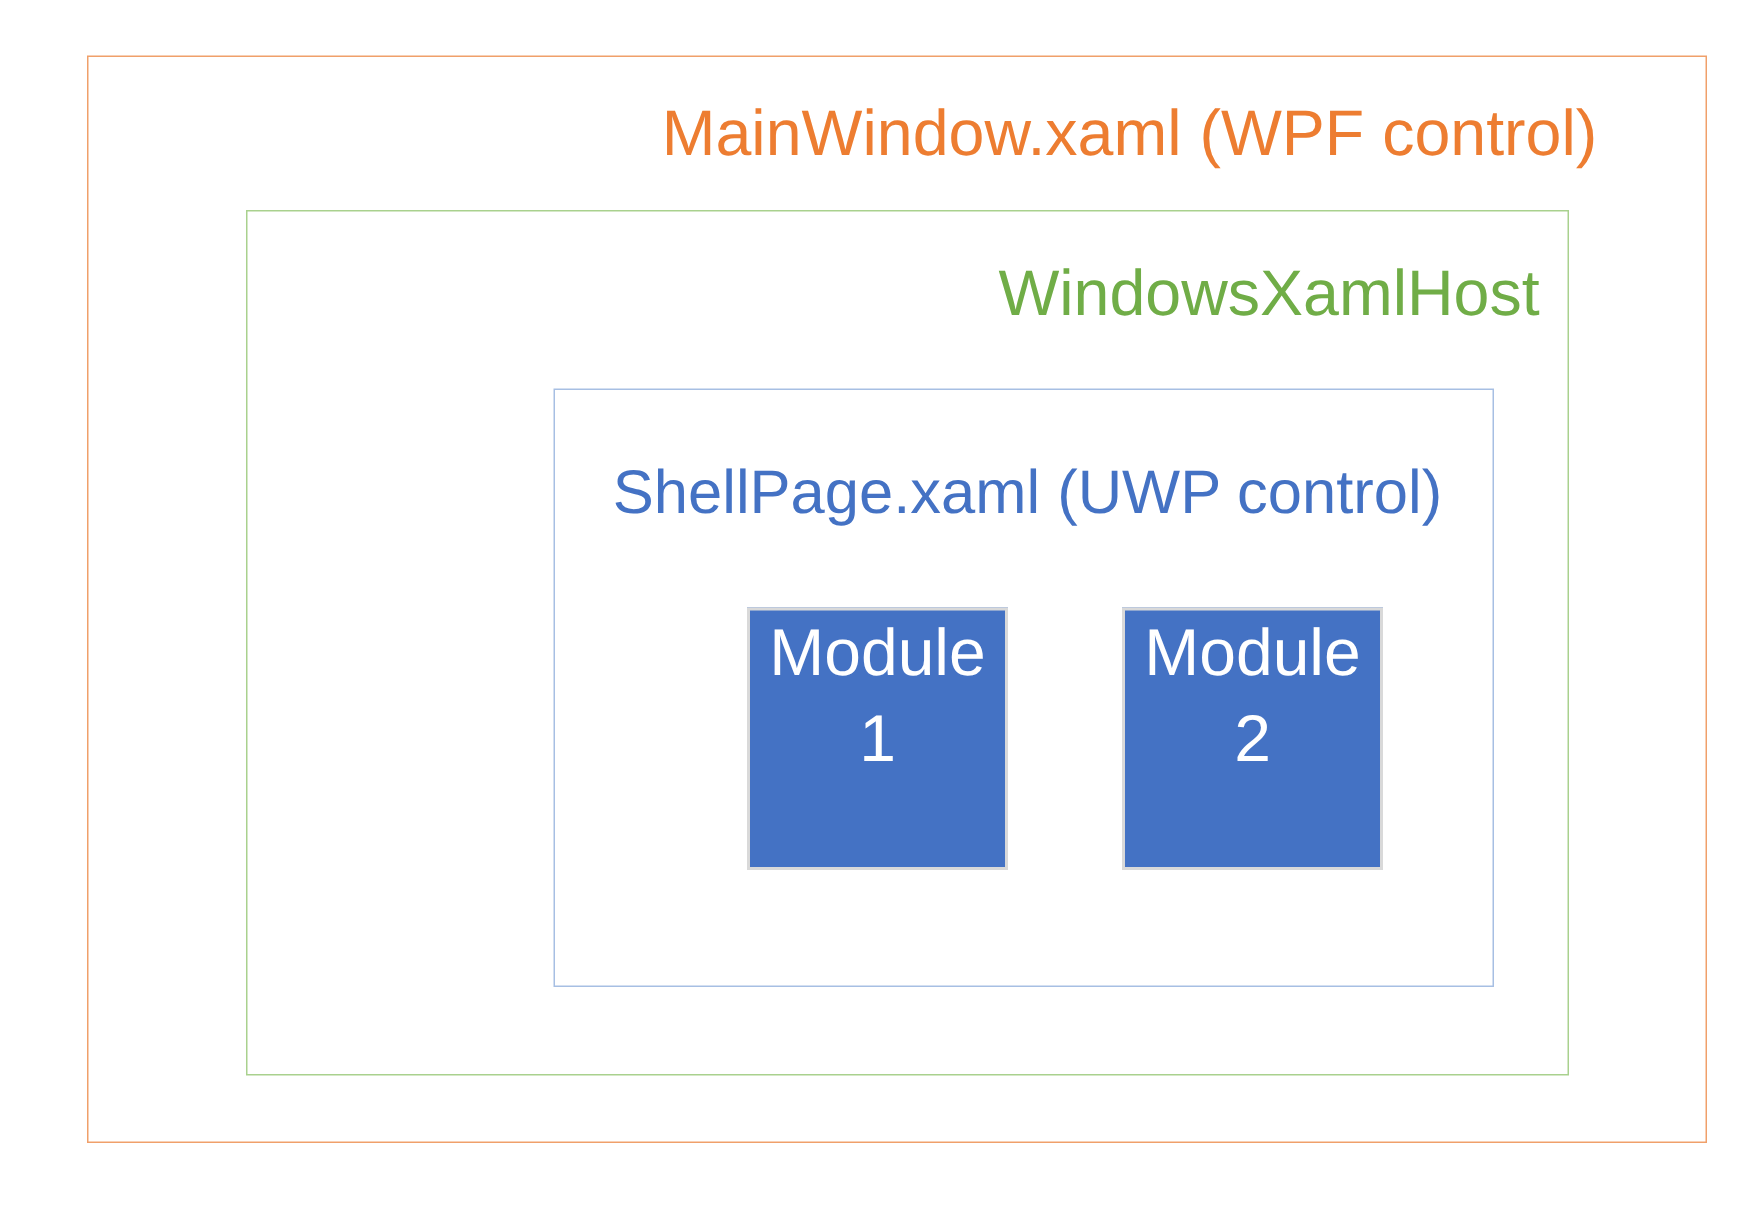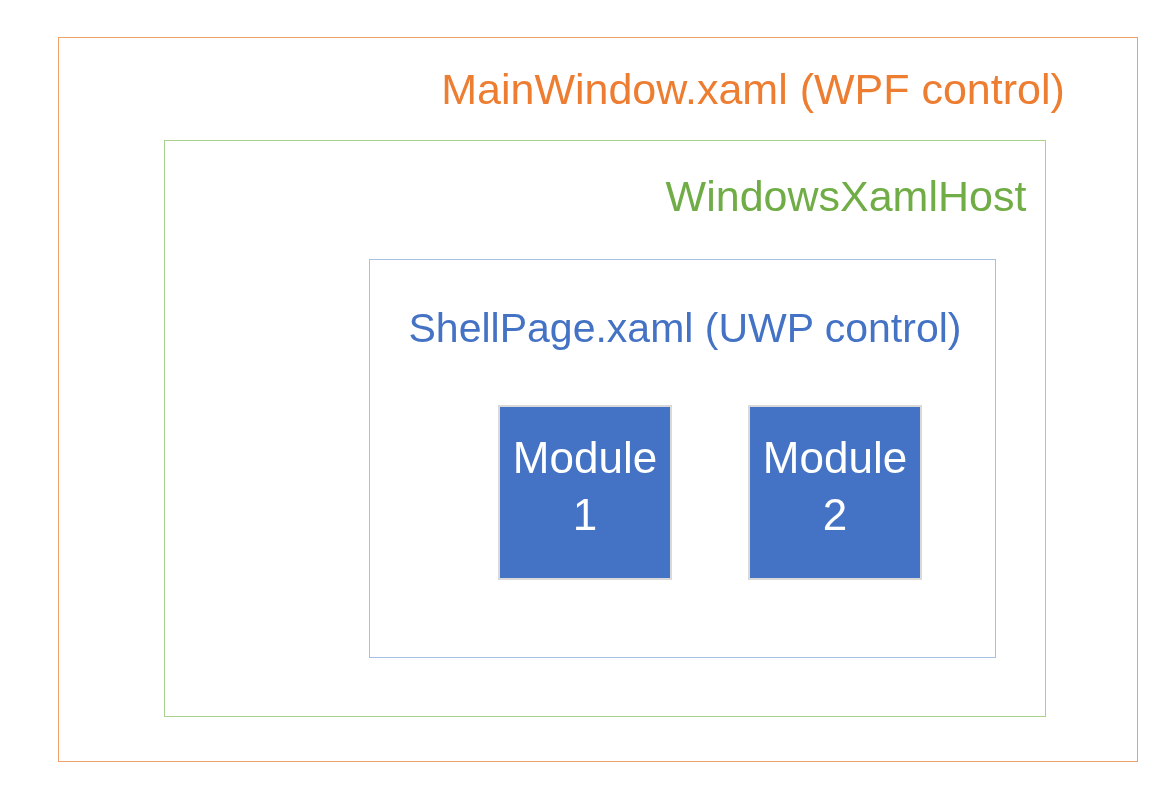--- a/index.html
+++ b/index.html
@@ -60,21 +60,20 @@
     position: absolute;
     box-sizing: border-box;
     top: 145px;
     width: 174px; height: 175px;
     background: #4472C4;
     border: 2px solid #D9D9D9;
     color: #ffffff;
     text-align: center;
     font-size: 44px;
     line-height: 57px;
-    padding-top: 22px;
   }
   .module-1 { left: 128px; }
   .module-2 { left: 378px; }
   .module span { display: block; }
 </style>
 </head>
 <body>
 
 <div class="canvas">
 

